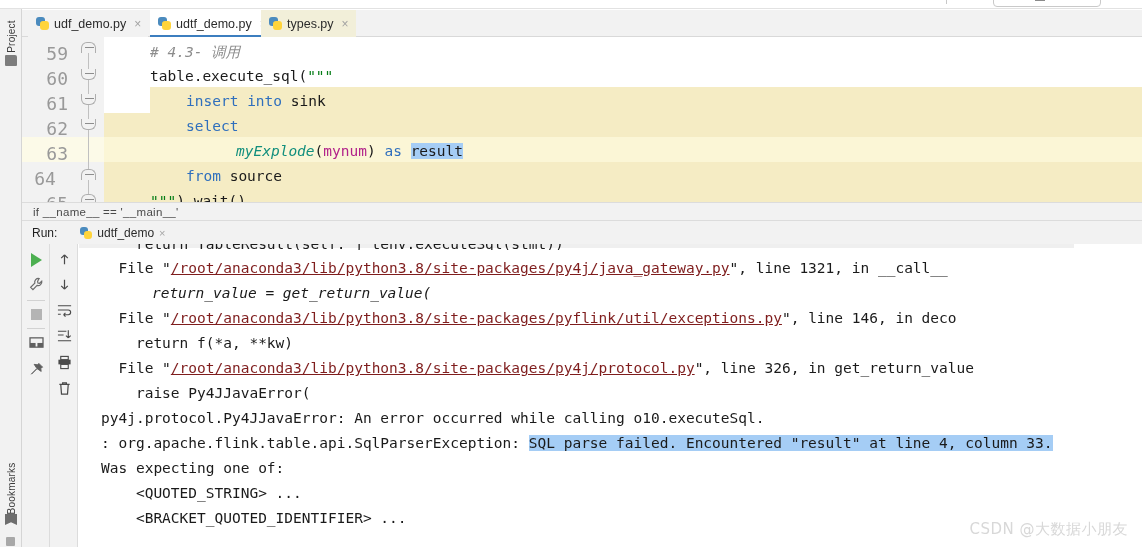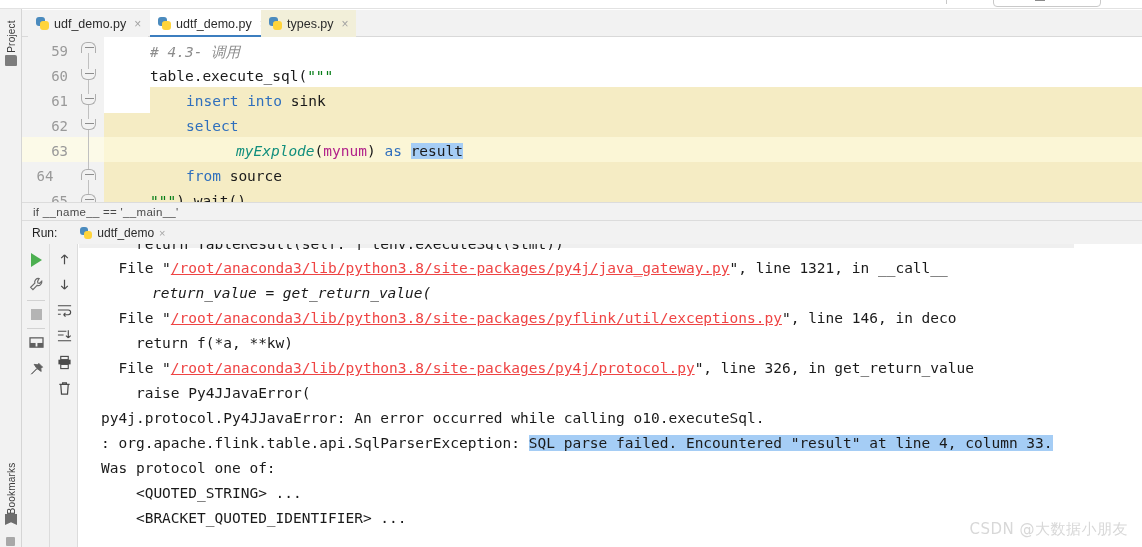--- a/index.html
+++ b/index.html
@@ -70,21 +70,21 @@
   
   .editor {
     position:absolute; left:22px; top:37px; width:1120px; height:165px;
     background:#ffffff; overflow:hidden;
   }
   .gutter {
     position:absolute; left:0; top:0; width:82px; height:165px; background:#f2f2f2;
   }
   .gutter .ln {
     position:absolute; left:0; width:46px; text-align:right;
-    font-family:"DejaVu Sans Mono", monospace; font-size:14px; color:#999999;
+    font-family:"DejaVu Sans Mono", monospace; font-size:18px; color:#999999;
   }
   .gutter .cur-ln-bg {
     position:absolute; left:0; top:100px; width:82px; height:25px; background:#fcfae8;
   }
   .foldcol { position:absolute; left:56px; top:0; width:22px; height:165px; }
   .foldline { position:absolute; left:10px; top:14px; width:1px; height:148px; background:#c0c0c0; }
   .foldmark {
     position:absolute; left:3px; width:15px; height:11px;
     border:1px solid #aeaeae; background:#f2f2f2;
   }
@@ -165,21 +165,21 @@
     border-top:7px solid transparent;border-bottom:7px solid transparent;
   }
   .console {
     position:absolute; left:57px; top:0; right:0; height:303px;
     background:#ffffff; overflow:hidden;
   }
   .cline {
     position:absolute; left:0; white-space:pre;
     font-family:"DejaVu Sans Mono", monospace; font-size:14.5px; color:#1a1a1a;
   }
-  .clink { color:#ef4444; text-decoration:underline; }
+  .clink { color:#7f1d1d; text-decoration:underline; }
   .chl   { background:#a5cdf5; }
   .clipped-top {
     position:absolute; left:0; top:-8px; height:14px; overflow:hidden; white-space:pre;
     font-family:"DejaVu Sans Mono", monospace; font-size:14.5px; color:#1a1a1a;
   }
   .cons-scroll-top {
     position:absolute; left:57px; top:-2px; width:1063px; height:3px; background:#efefef;
   }
 
   
@@ -377,21 +377,21 @@
       <div class="cline" style="top:91px; left:22px;">    return f(*a, **kw)</div>
 
       <div class="cline" style="top:116px; left:22px;"><span>  File "</span><span class="clink">/root/anaconda3/lib/python3.8/site-packages/py4j/protocol.py</span><span>", line 326, in get_return_value</span></div>
 
       <div class="cline" style="top:141px; left:22px;">    raise Py4JJavaError(</div>
 
       <div class="cline" style="top:166px; left:22px;">py4j.protocol.Py4JJavaError: An error occurred while calling o10.executeSql.</div>
 
       <div class="cline" style="top:191px; left:22px;"><span>: org.apache.flink.table.api.SqlParserException: </span><span class="chl">SQL parse failed. Encountered "result" at line 4, column 33.</span></div>
 
-      <div class="cline" style="top:216px; left:22px;">Was protocol one of:</div>
+      <div class="cline" style="top:216px; left:22px;">Was expecting one of:</div>
 
       <div class="cline" style="top:241px; left:22px;">    &lt;QUOTED_STRING&gt; ...</div>
 
       <div class="cline" style="top:266px; left:22px;">    &lt;BRACKET_QUOTED_IDENTIFIER&gt; ...</div>
     </div>
   </div>
 
   <div class="rightmask"></div>
 
   <div class="watermark">CSDN @大数据小朋友</div>

